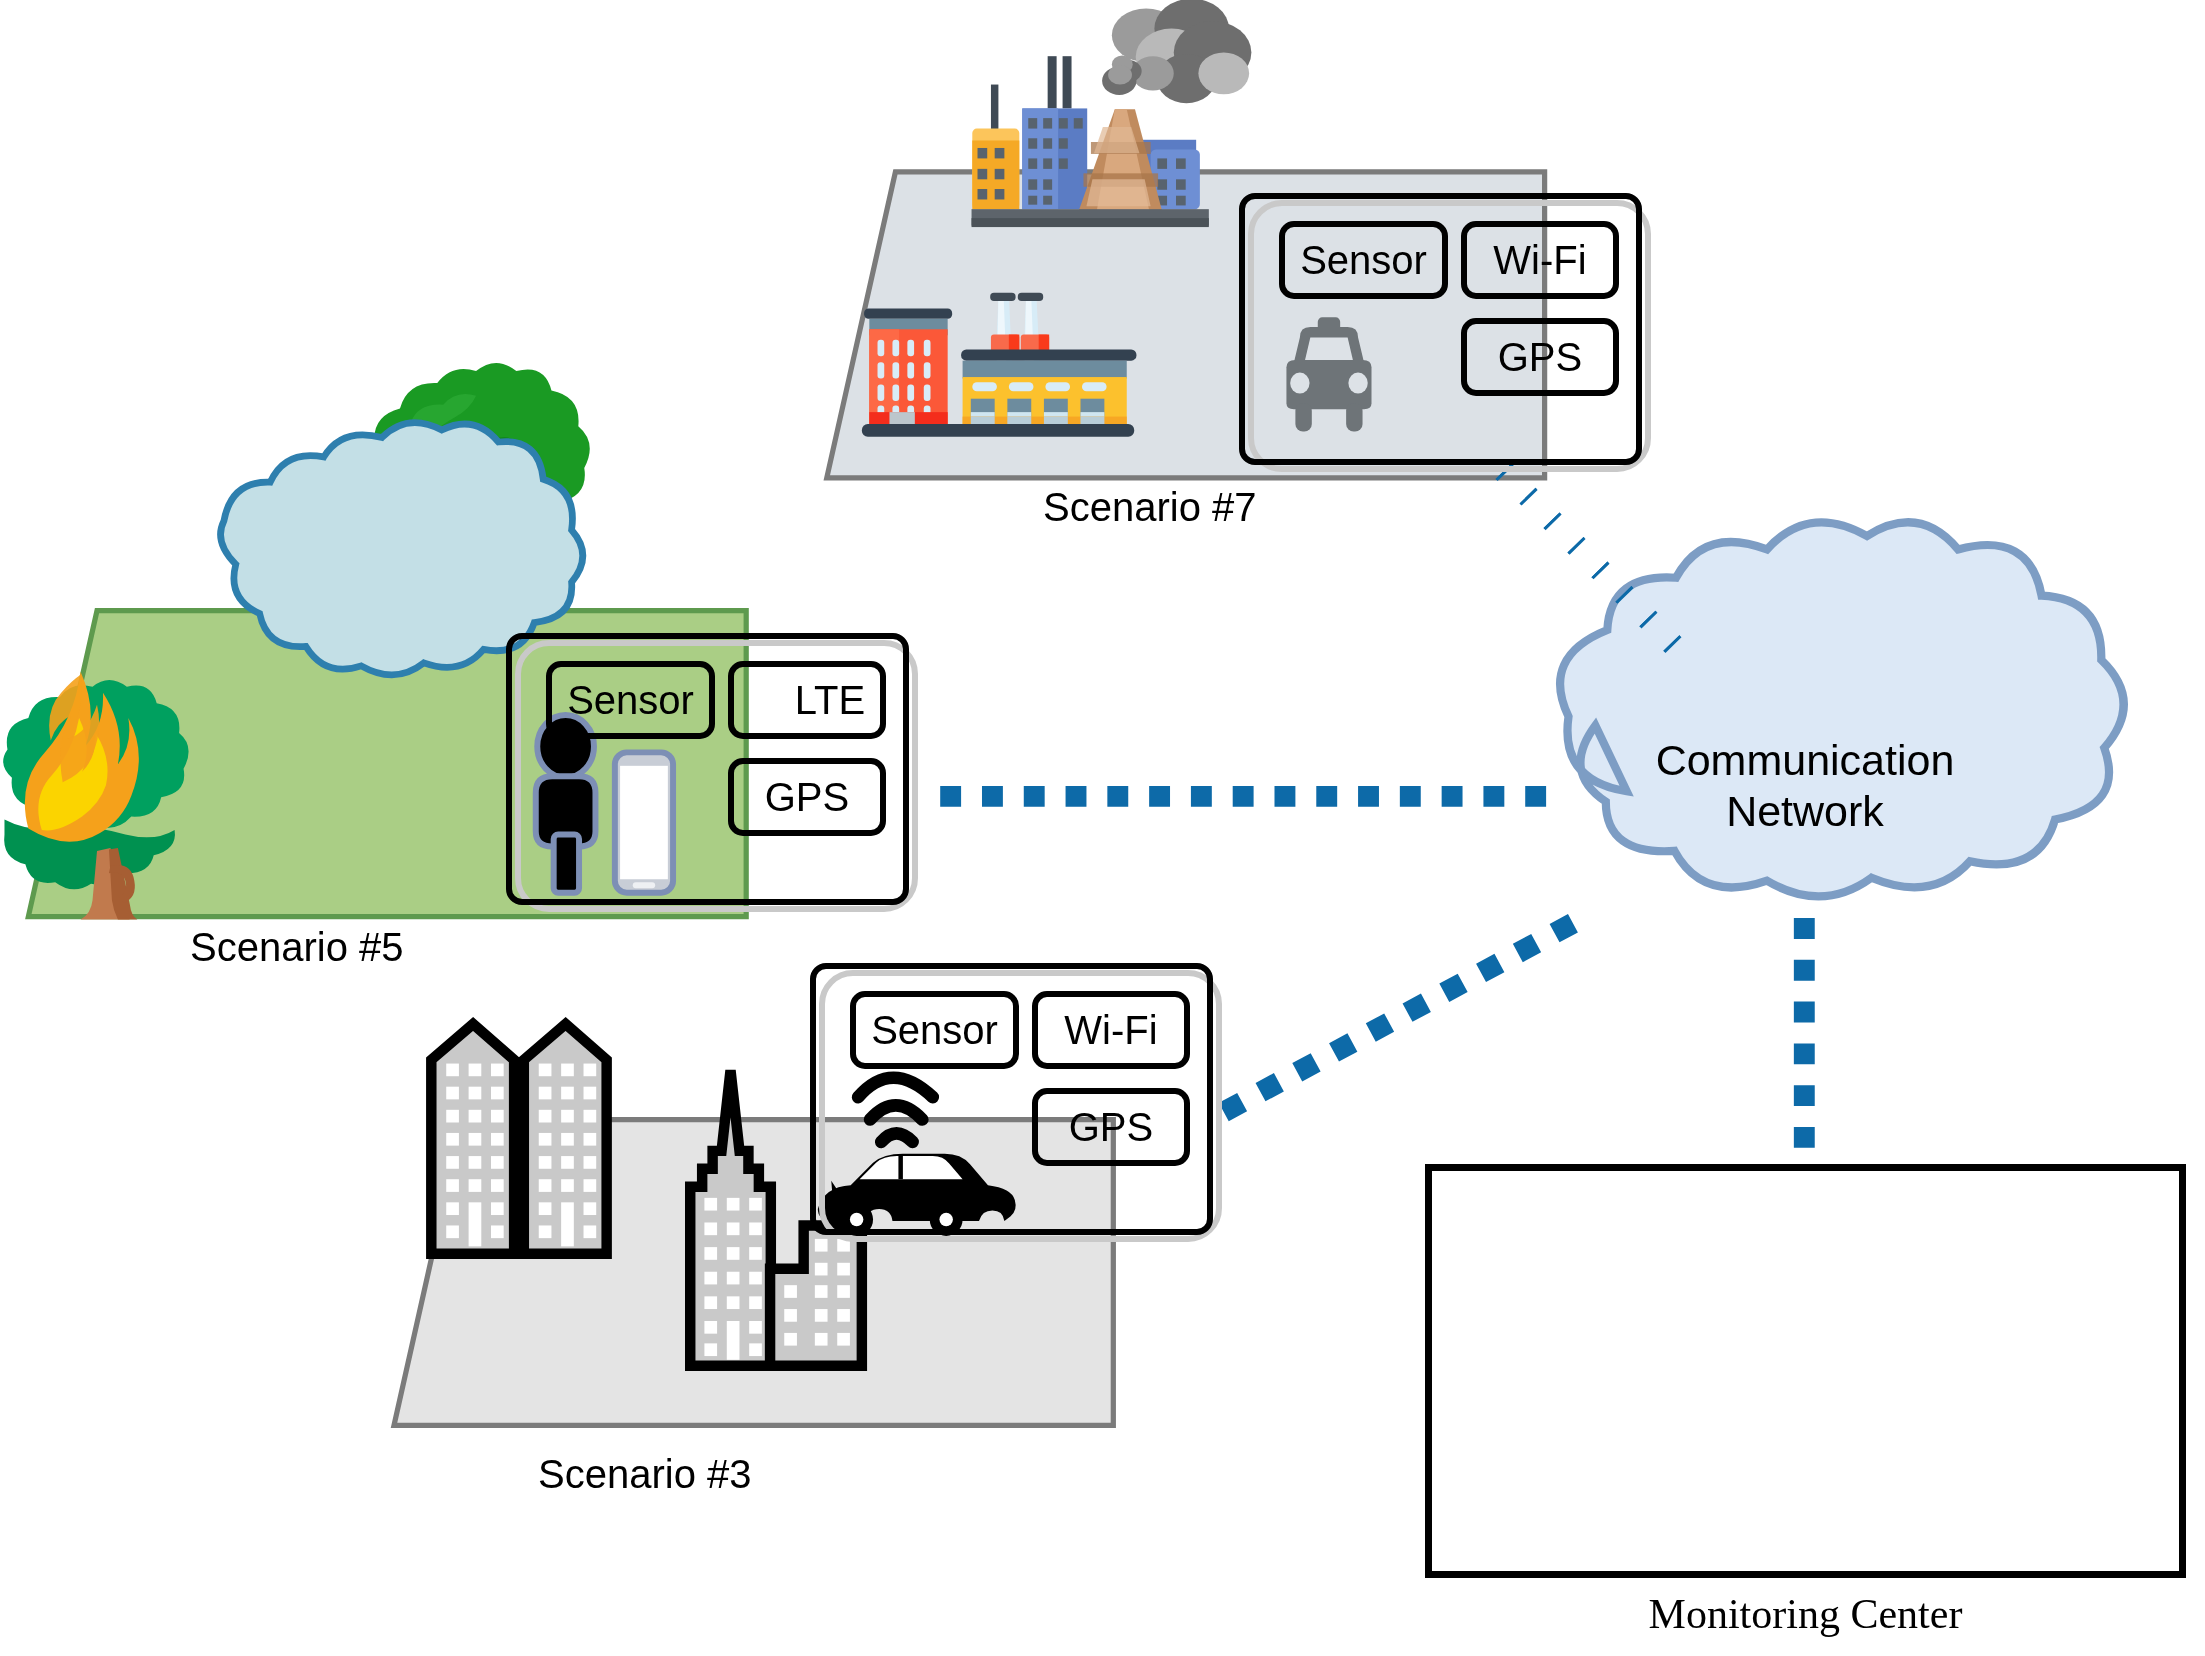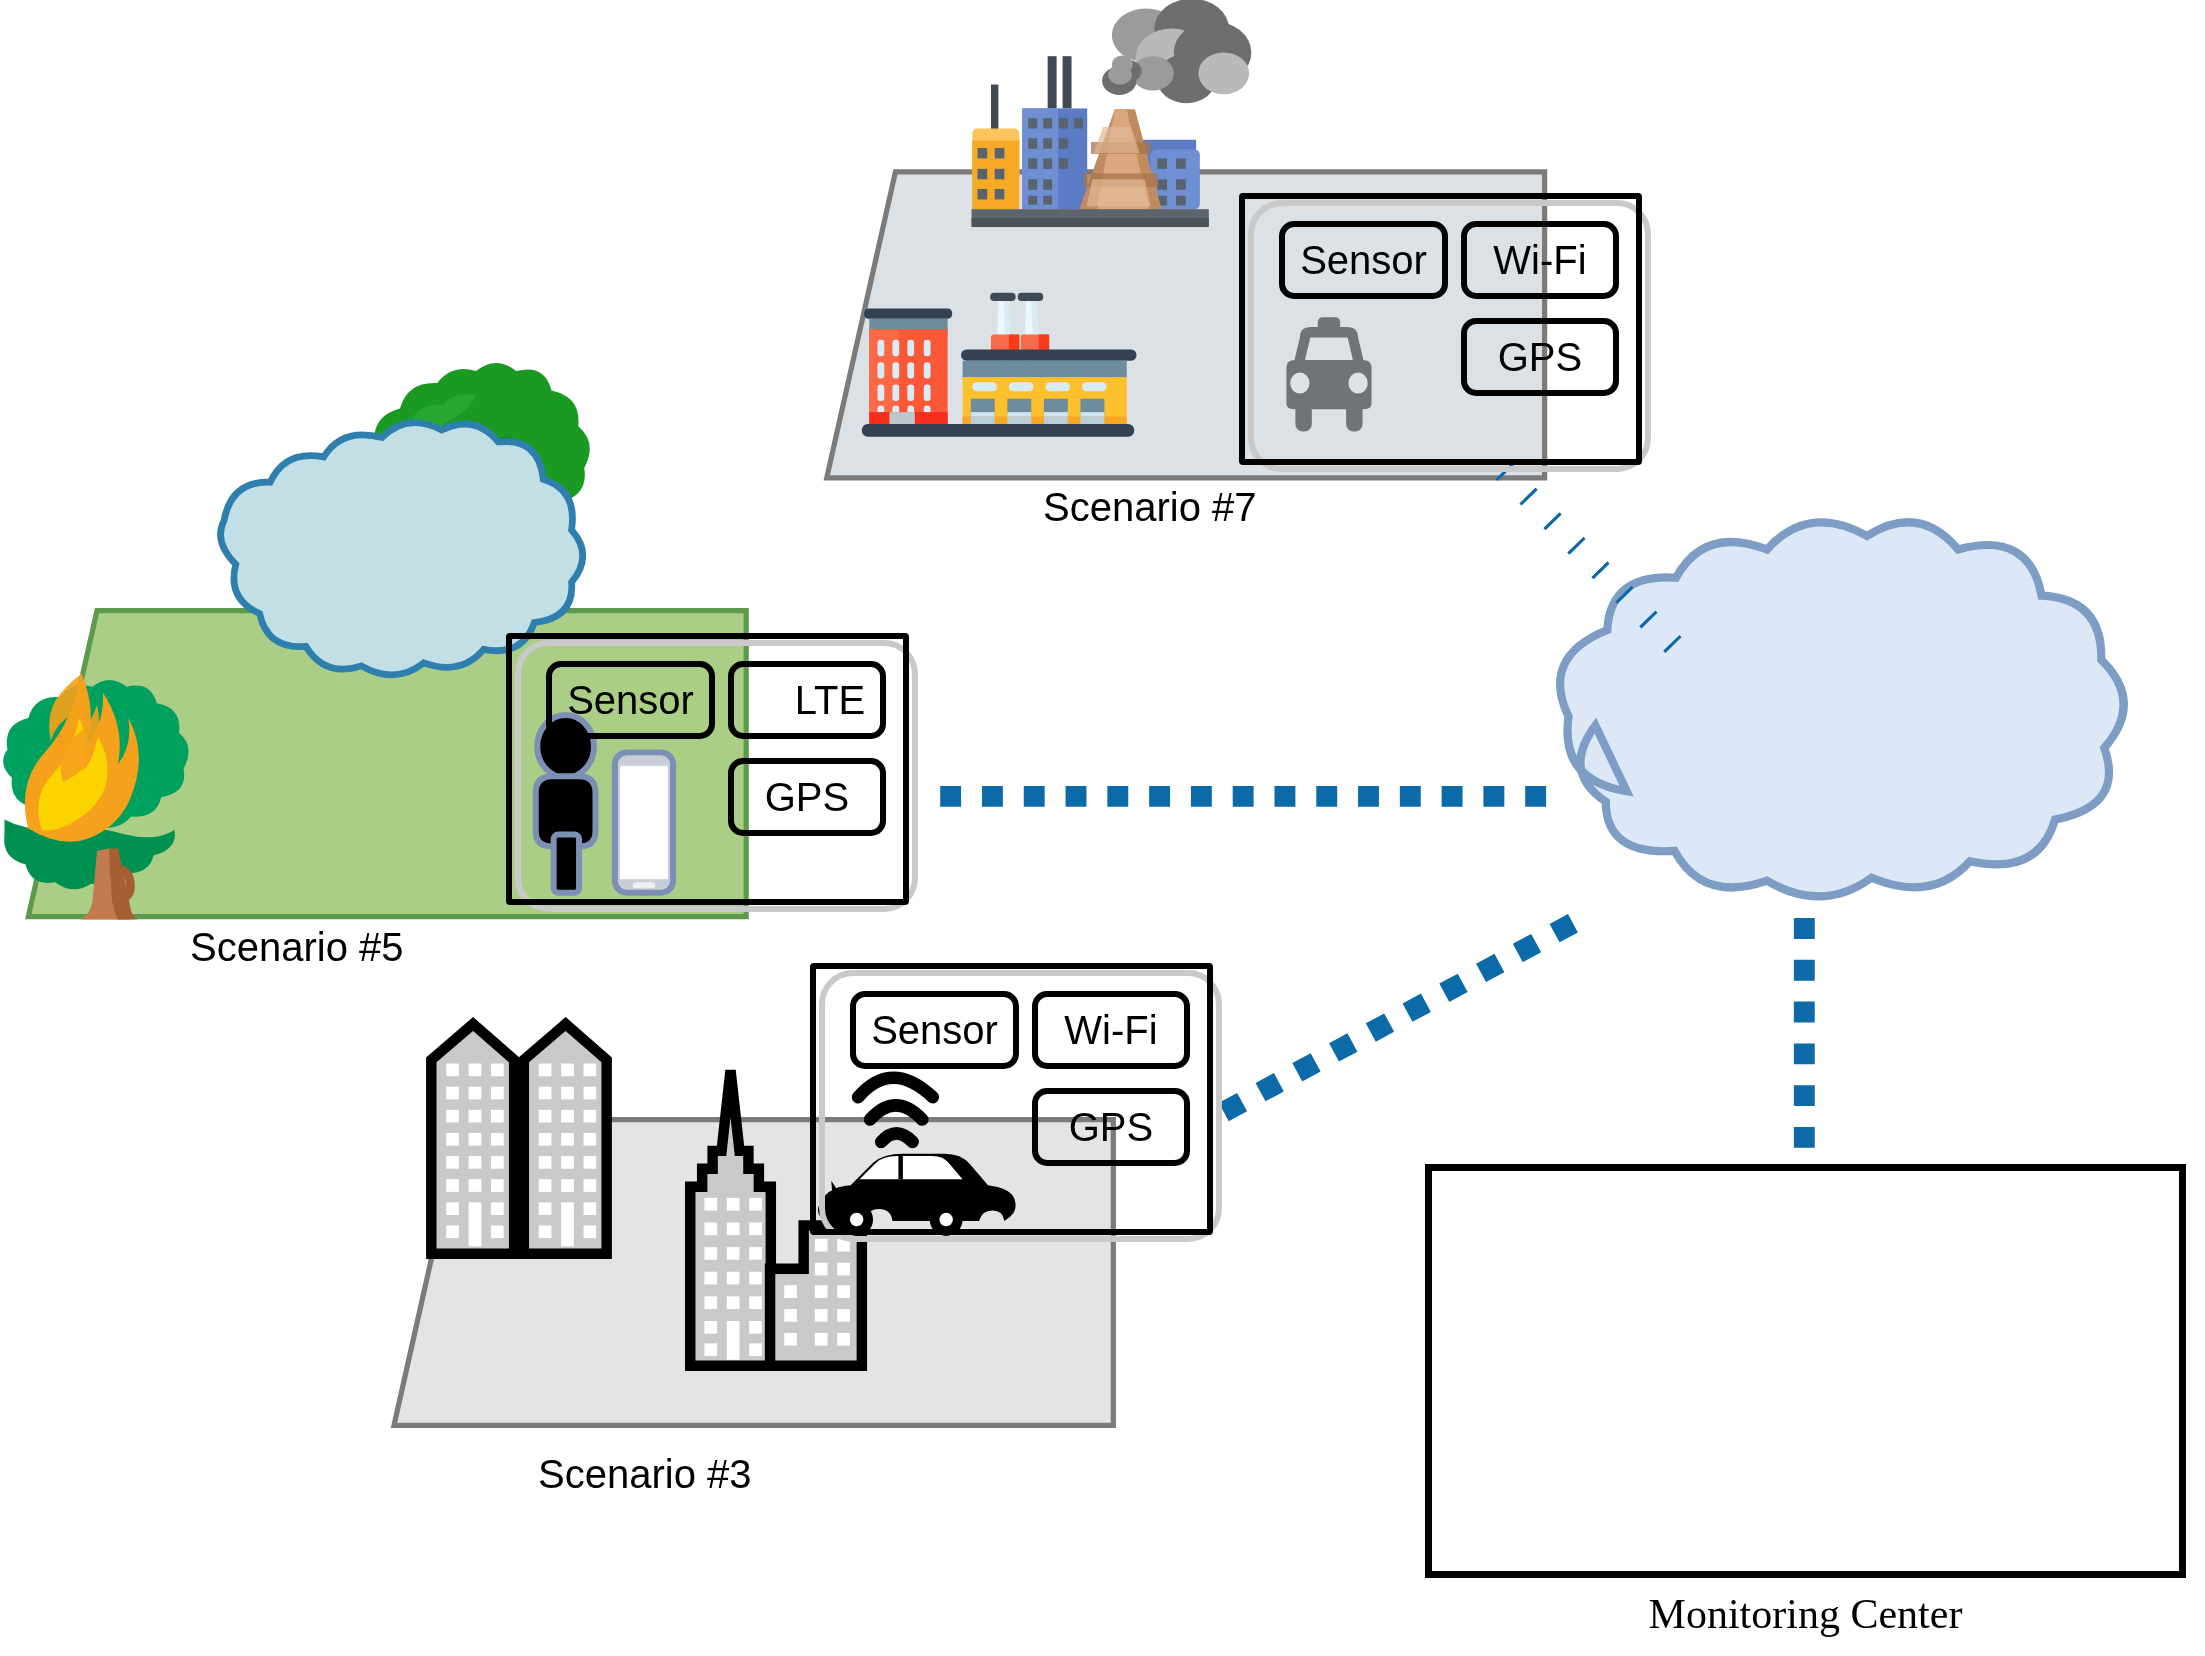--- a/index.html
+++ b/index.html
@@ -12,21 +12,21 @@
   #stage { position:absolute; left:0; top:0; width:2205px; height:1657px; }
   svg.layer { position:absolute; left:0; top:0; width:2205px; height:1657px; overflow:visible; }
 
   .scen-label {
     position:absolute; color:#000; font-size:40px; white-space:nowrap;
     font-family:"Liberation Sans", sans-serif; letter-spacing:0px;
   }
 
   
   .panel {
-    position:absolute; border:6.7px solid #000; border-radius:4px;
+    position:absolute; border:6.7px solid #000; border-radius:16px;
     background:transparent;
   }
   .panel-shadow {
     position:absolute; border:6.7px solid #c9c9c9; border-radius:34px;
     background:transparent;
   }
   .chip {
     position:absolute; border:6px solid #000; border-radius:15px;
     display:flex; align-items:center; justify-content:center;
     color:#000; font-size:40px; line-height:1;
@@ -523,18 +523,22 @@
   <div class="scen-label" style="left:190px; top:925px;">Scenario #5</div>
 
   <div class="panel-shadow" style="left:819px; top:970px; width:403px; height:272px;"></div>
   <div class="panel" style="left:810px; top:963px; width:403px; height:272px;">
     <div class="chip" style="left:34px; top:22.4px; width:169px; height:78px;">Sensor</div>
     <div class="chip" style="left:216px; top:22.4px; width:158px; height:78px;">Wi-Fi</div>
     <div class="chip" style="left:216px; top:119px; width:158px; height:78px;">GPS</div>
   </div>
   <div class="scen-label" style="left:522px; top:1452px;margin-left:16px;">Scenario #3</div>
 
+  <div class="cloud-text" style="left:1581px; top:735px; width:448px;">
+    <div>Communication</div>
+    <div>Network</div>
+  </div>
 
   <div class="mc-box" style="left:1425px; top:1164px; width:761px; height:414px;"></div>
   <div class="mc-label" style="left:1425px; top:1590px; width:761px;">Monitoring Center</div>
 
 </div>
 
 
 </body></html>

